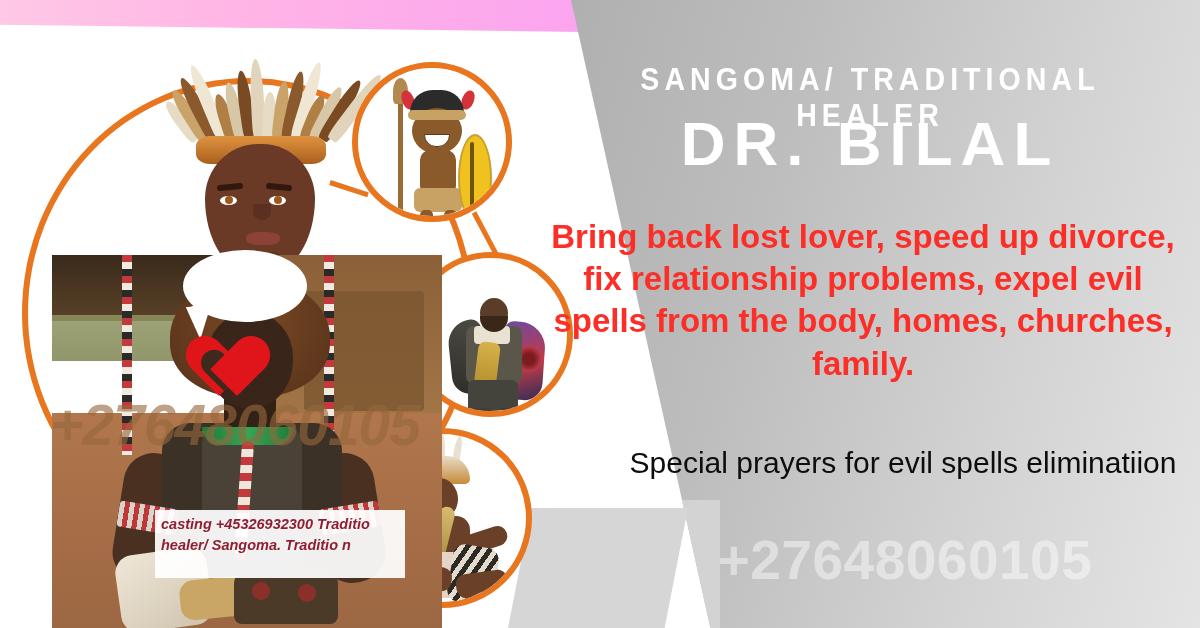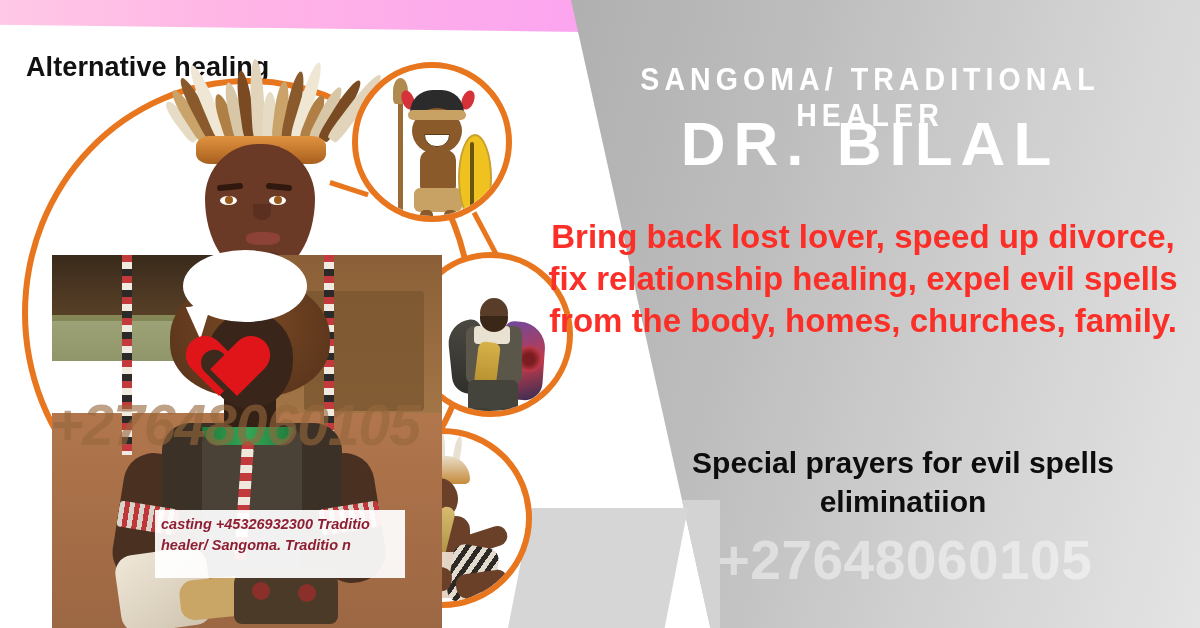--- a/index.html
+++ b/index.html
@@ -200,41 +200,40 @@
   .bigname{
     position:absolute;left:560px;top:108px;width:620px;text-align:center;
     font-size:62px;font-weight:700;color:#ffffff;letter-spacing:8px;
   }
   .redtext{
     position:absolute;left:548px;top:216px;width:630px;text-align:center;
     font-size:33px;font-weight:700;color:#fb2f28;line-height:1.28;
   }
   .blacktext{
     position:absolute;left:618px;top:443px;width:570px;text-align:center;
-    font-size:30px;font-weight:700;color:#0d0d0d;line-height:1.3;
+    font-size:30px;font-weight:400;color:#0d0d0d;line-height:1.3;
   }
   .wm-phone{
     position:absolute;left:620px;top:528px;width:570px;text-align:center;
     font-size:55px;font-weight:700;color:rgba(255,255,255,.45);letter-spacing:.5px;
   }
 </style>
 </head>
 <body>
 
 <div class="stage">
 
   <div class="band-pink"></div>
   <div class="band-orange"></div>
 
   <div class="gray-panel">
     <div class="gray-foot"></div>
   </div>
   <div class="gray-foot2"></div>
 
-  <div class="alt-heading">Alternative healing</div>
 
   <div class="ring-big"></div>
 
   <div class="hero">
     <div class="hero-feathers" id="feathers">
         <div class="feather" style="left: 0px; background: rgb(230, 220, 198); transform: rotate(-38deg); height: 48px;"></div>
         <div class="feather" style="left: 9px; background: rgb(201, 163, 106); transform: rotate(-33deg); height: 59px;"></div>
         <div class="feather" style="left: 18px; background: rgb(138, 90, 44); transform: rotate(-28deg); height: 70px;"></div>
         <div class="feather" style="left: 27px; background: rgb(239, 230, 212); transform: rotate(-23deg); height: 81px;"></div>
         <div class="feather" style="left: 36px; background: rgb(176, 127, 69); transform: rotate(-18deg); height: 48px;"></div>
@@ -354,17 +353,17 @@
 
   <div class="photo-wm">+27648060105</div>
 
   <div class="caption">
     <p>casting +45326932300 Traditio</p>
     <p>healer/ Sangoma. Traditio n</p>
   </div>
 
   <div class="kicker">SANGOMA/ TRADITIONAL HEALER</div>
   <div class="bigname">DR. BILAL</div>
-  <div class="redtext">Bring back lost lover, speed up divorce, fix relationship healing, expel evil spells from the body, homes, churches, family.</div>
+  <div class="redtext">Bring back lost lover, speed up divorce, fix relationship problems, expel evil spells from the body, homes, churches, family.</div>
   <div class="blacktext">Special prayers for  evil spells eliminatiion</div>
   <div class="wm-phone">+27648060105</div>
 
 </div>
 
 </body></html>

